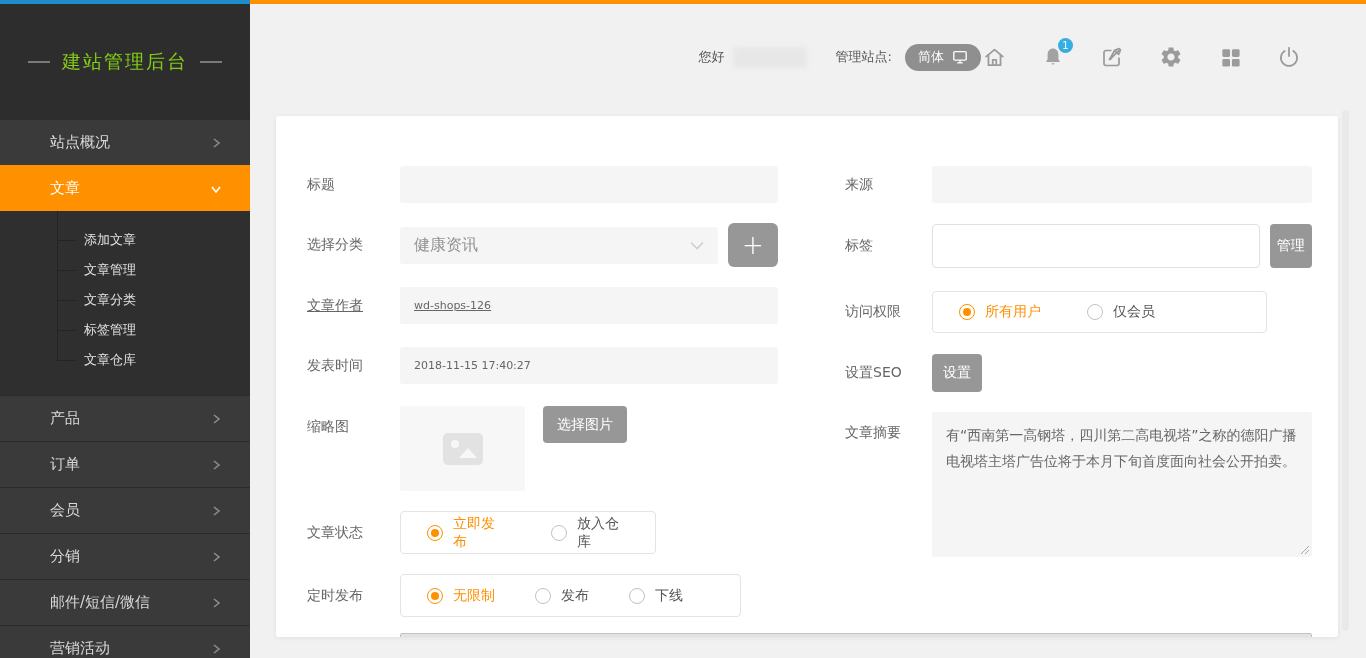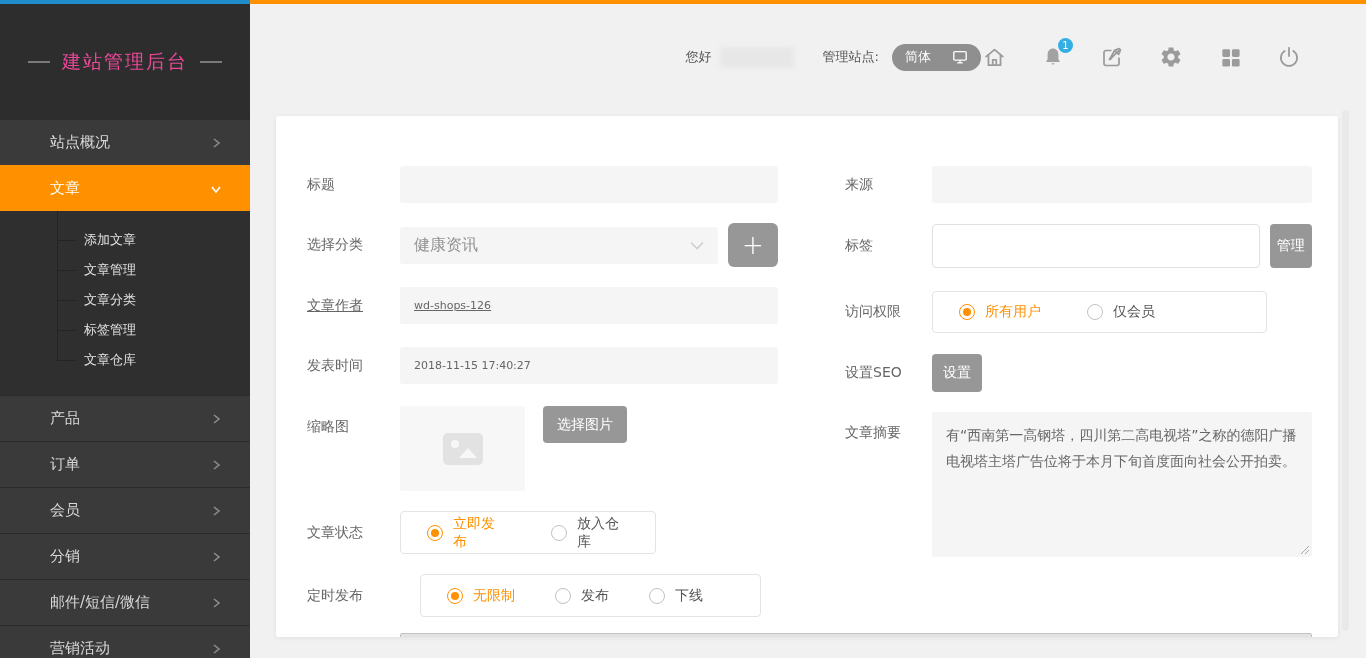--- a/index.html
+++ b/index.html
@@ -9,40 +9,40 @@
     background:#f1f1f2; position:relative; color:#666;
   }
   
   .strip-blue   { position:absolute; left:0; top:0; width:250px; height:4px; background:#1f8dca; }
   .strip-orange { position:absolute; left:250px; top:0; right:0; height:4px; background:#ff9000; }
 
   
   .sidebar { position:absolute; left:0; top:4px; width:250px; height:654px; background:#383838; overflow:hidden; }
   .logo-area { height:115px; background:#2d2d2d; display:flex; align-items:center; justify-content:center; gap:12px; }
   .logo-dash { width:22px; height:2px; background:#7a7a7a; }
-  .logo-text { color:#ec4899; font-size:19px; letter-spacing:2px; white-space:nowrap; }
+  .logo-text { color:#84cc16; font-size:19px; letter-spacing:2px; white-space:nowrap; }
   .nav-item {
     height:46px; background:#3a3a3a; border-top:1px solid #2b2b2b;
     display:flex; align-items:center; color:#d9d9d9; font-size:15px;
     padding:0 28px 0 50px; cursor:pointer;
   }
   .nav-item .label { flex:1; }
   .nav-item.active { background:#ff9000; color:#fff; border-top-color:#ff9000; }
   .chev { width:12px; height:12px; flex:0 0 auto; }
   .submenu { background:#2f2f2f; position:relative; padding:14px 0 20px; list-style:none; }
   .submenu::before { content:''; position:absolute; left:57px; top:0; bottom:35px; width:1px; background:#242424; }
   .submenu li { position:relative; height:30px; line-height:30px; padding-left:84px; font-size:13px; color:#e2e2e2; cursor:pointer; }
   .submenu li::before { content:''; position:absolute; left:57px; top:15px; width:19px; height:1px; background:#242424; }
 
   
   .header { position:absolute; top:42px; right:64px; height:30px; display:flex; align-items:center; font-size:13px; color:#555; }
   .greet { margin-right:8px; }
   .blur-blob { width:74px; height:21px; background:#e7e7e7; border-radius:3px; filter:blur(2.5px); margin-right:14px; }
   .manage-label { margin-right:13px;margin-left:15px; }
-  .lang-pill { height:27px; background:#8f8f8f; border-radius:14px; color:#fff; display:flex; align-items:center; gap:21px; padding:0 13px; cursor:pointer; font-size:13px; }
+  .lang-pill { height:27px; background:#8f8f8f; border-radius:14px; color:#fff; display:flex; align-items:center; gap:8px; padding:0 13px; cursor:pointer; font-size:13px; }
   .hicon { width:26px; height:26px; display:flex; align-items:center; justify-content:center; cursor:pointer; position:relative; }
   .hicon + .hicon { margin-left:33px; }
   .hicon:first-of-type { margin-left:36px; }
   .badge { position:absolute; top:-6px; right:-7px; width:15px; height:15px; border-radius:50%; background:#35aee4; color:#fff; font-size:10px; line-height:15px; text-align:center; }
 
   
   .card { position:absolute; left:276px; top:116px; width:1062px; height:521px; background:#fff; border-radius:2px; box-shadow:0 1px 5px rgba(0,0,0,.07); overflow:hidden; }
   .scroll-strip { position:absolute; left:1342px; top:110px; width:7px; height:521px; background:#e9e9e9; border-radius:4px; }
 
   .col { position:absolute; top:50px; }
@@ -266,21 +266,21 @@
           <span class="radio-dot"></span>
           <span>立即发布</span>
         </span>
         <span class="radio-opt">
           <span class="radio-dot"></span>
           <span>放入仓库</span>
         </span>
       </div>
     </div>
 
-    <div class="frow" style="height:43px; margin-top:20px;gap:20px;">
+    <div class="frow" style="height:43px; margin-top:20px;">
       <span class="flabel">定时发布</span>
       <div class="radio-box" style="width:341px; gap:40px;">
         <span class="radio-opt on">
           <span class="radio-dot"></span>
           <span>无限制</span>
         </span>
         <span class="radio-opt">
           <span class="radio-dot"></span>
           <span>发布</span>
         </span>

